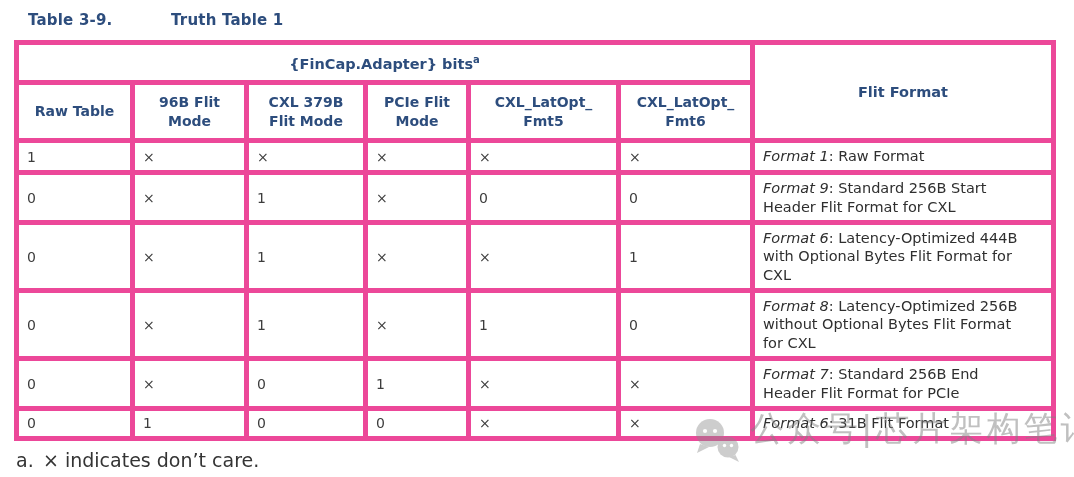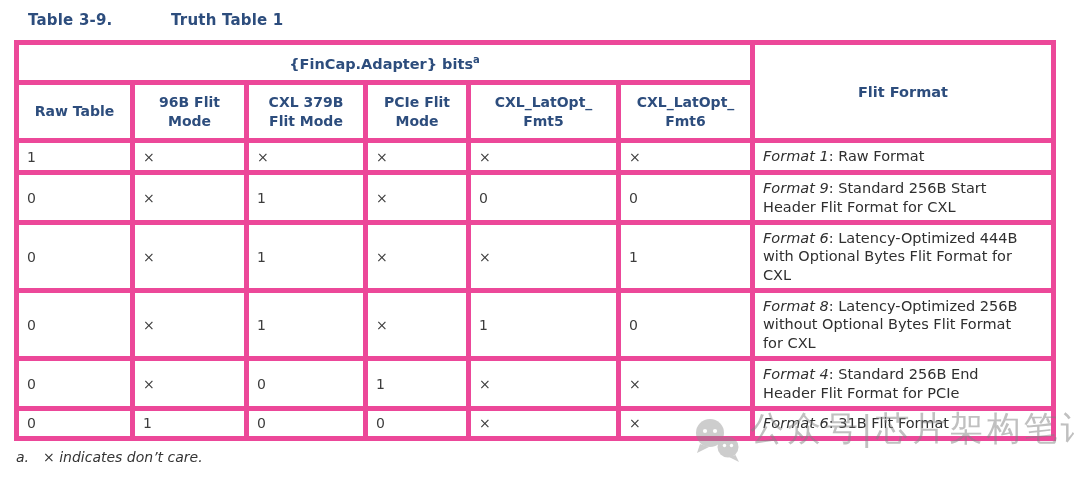--- a/index.html
+++ b/index.html
@@ -48,21 +48,21 @@
   }
   td.format-cell {
     color: #2f2f2f; font-size: 14.5px; line-height: 18.5px;
     padding: 3px 24px 3px 8px; vertical-align: middle; text-align: left;
   }
   td.format-cell .fmt-label { font-style: italic; }
 
   
   .footnote {
     position: absolute; top: 449px; left: 16px;
-    color: #343434; font-size: 14px; font-style: italic;
+    color: #343434; font-size: 19px;
   }
   .footnote .fn-marker { display: inline-block; width: 27px; }
 
   
   .watermark {
     position: absolute; top: 406px; left: 692px;
     display: flex; align-items: flex-start; gap: 8px;
     pointer-events: none;
   }
   .watermark .wm-icon { opacity: 0.42; margin-top: 10px; }
@@ -142,21 +142,21 @@
           <td class="bit-cell">0</td>
           <td class="format-cell"><span class="fmt-label">Format 8</span><span>: Latency-Optimized 256B without Optional Bytes Flit Format for CXL</span></td>
         </tr>
         <tr style="height: 50px;">
           <td class="bit-cell">0</td>
           <td class="bit-cell">×</td>
           <td class="bit-cell">0</td>
           <td class="bit-cell">1</td>
           <td class="bit-cell">×</td>
           <td class="bit-cell">×</td>
-          <td class="format-cell"><span class="fmt-label">Format 4</span><span>: Standard 256B End Header Flit Format for PCIe</span></td>
+          <td class="format-cell"><span class="fmt-label">Format 7</span><span>: Standard 256B End Header Flit Format for PCIe</span></td>
         </tr>
         <tr style="height: 27px;">
           <td class="bit-cell">0</td>
           <td class="bit-cell">1</td>
           <td class="bit-cell">0</td>
           <td class="bit-cell">0</td>
           <td class="bit-cell">×</td>
           <td class="bit-cell">×</td>
           <td class="format-cell"><span class="fmt-label">Format 6</span><span>: 31B Flit Format</span></td>
         </tr>

